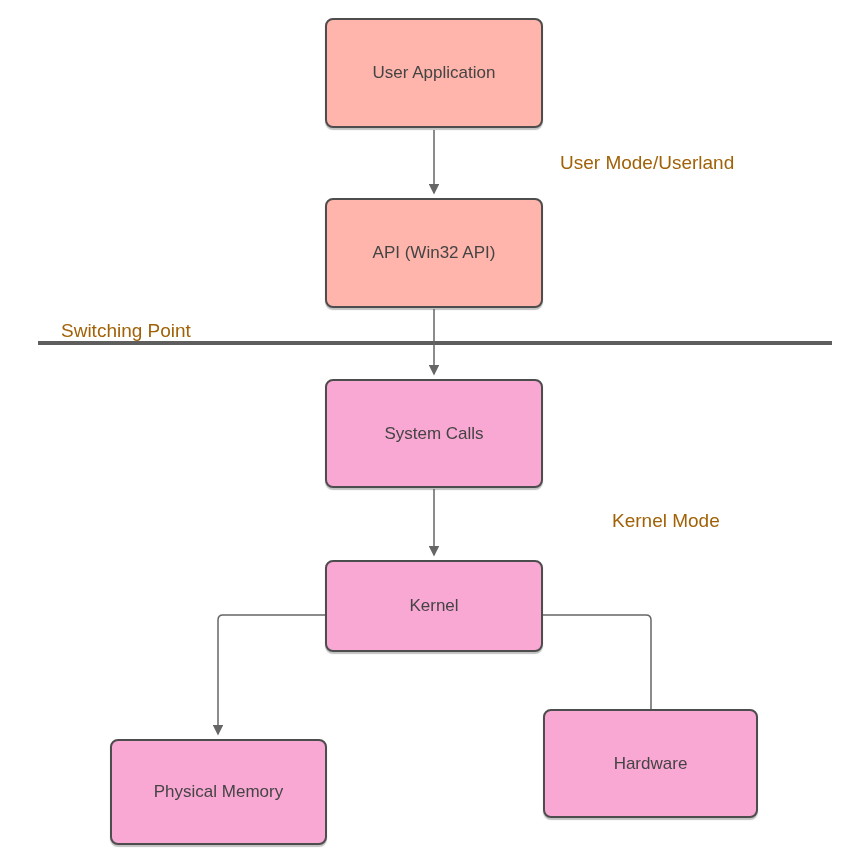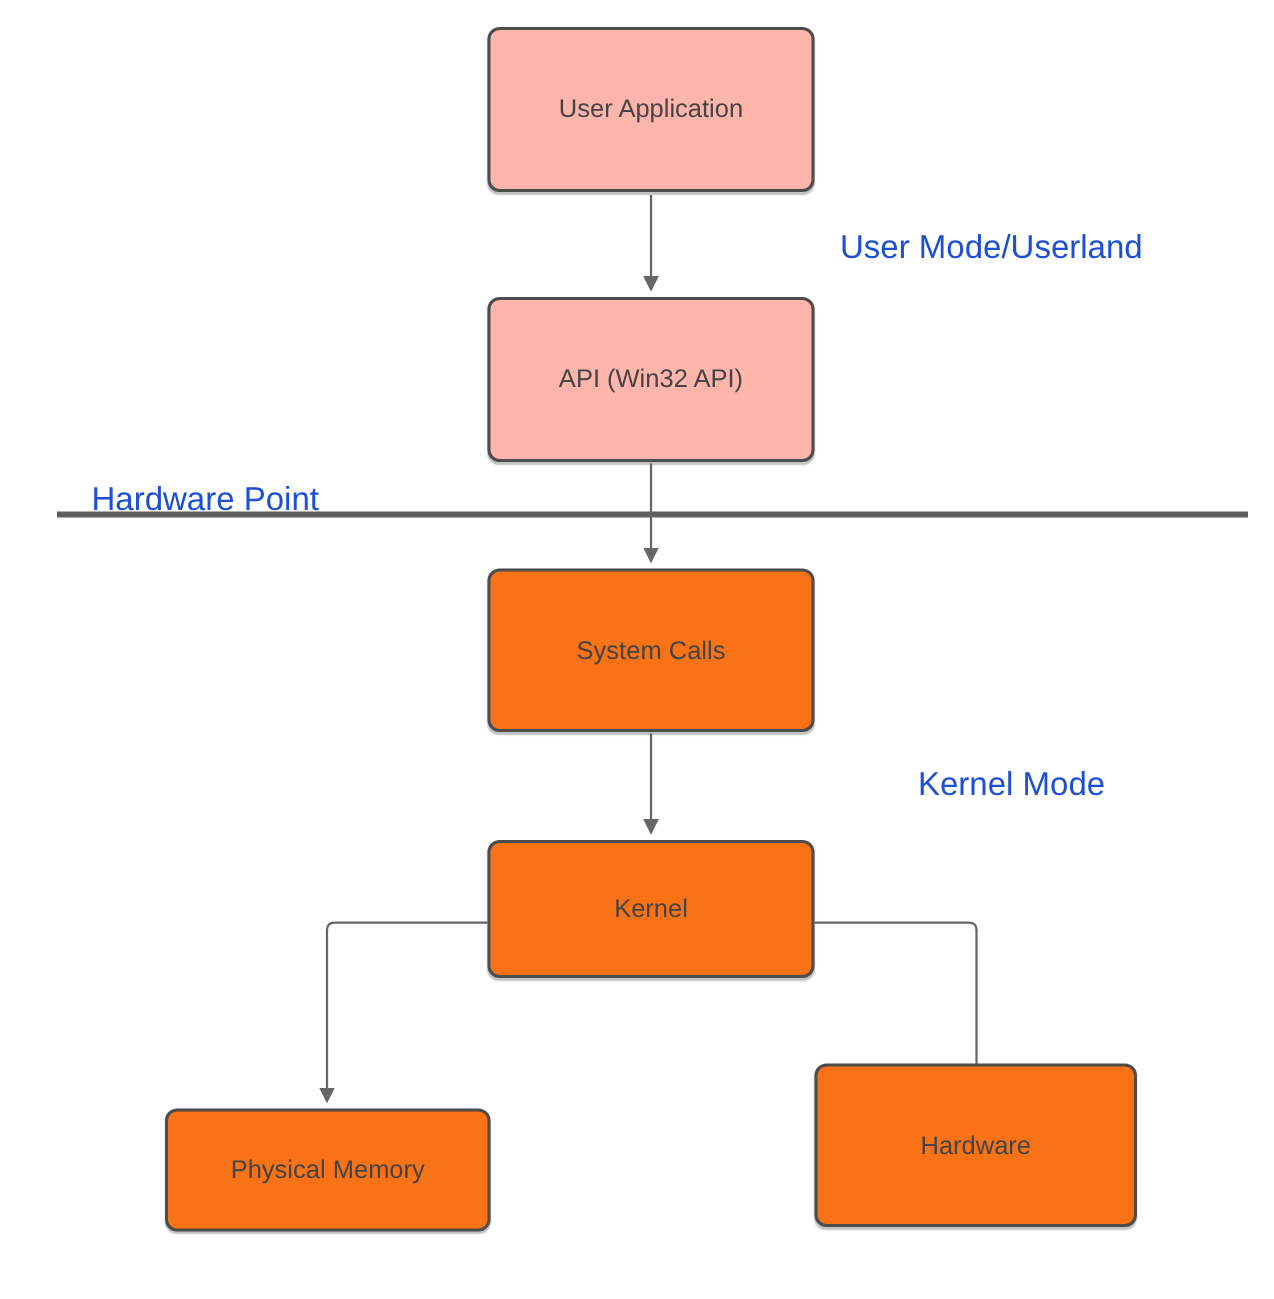--- a/index.html
+++ b/index.html
@@ -33,33 +33,33 @@
     border-radius: 8px;
     display: flex;
     align-items: center;
     justify-content: center;
     font-size: 17px;
     color: #444444;
     text-align: center;
     box-shadow: 0 1.5px 1px rgba(77,77,77,0.35);
   }
   .node-red  { background: #FFB5AB; }
-  .node-blue { background: #f97316; text-align: center; }
+  .node-blue { background: #f9a8d4; text-align: center; }
 
   #node-user-application { left: 325px; top: 18px;  }
   #node-api              { left: 325px; top: 198px; text-align: right; }
   #node-system-calls     { left: 325px; top: 379px; height: 109px; }
   #node-kernel           { left: 325px; top: 560px; height: 92px; }
-  #node-physical-memory  { left: 110px; top: 739px; width: 217px; height: 82px; }
+  #node-physical-memory  { left: 110px; top: 739px; width: 217px; height: 106px; }
   #node-hardware         { left: 543px; top: 709px; width: 215px; height: 109px; }
 
   .free-label {
     position: absolute;
-    font-size: 22px;
-    color: #1d4ed8;
+    font-size: 19px;
+    color: #a16207;
     white-space: nowrap;
   }
   #label-user-mode       { left: 560px; top: 152px; }
   #label-kernel-mode     { left: 612px; top: 510px; }
   #label-switching-point { left: 61px;  top: 320px; }
 </style>
 </head>
 <body>
 
 <div id="canvas">
@@ -105,15 +105,15 @@
   </div>
 
   <div class="node node-blue" id="node-hardware">
     <span>Hardware</span>
   </div>
 
   <div class="free-label" id="label-user-mode">User Mode/Userland</div>
 
   <div class="free-label" id="label-kernel-mode">Kernel Mode</div>
 
-  <div class="free-label" id="label-switching-point">Hardware Point</div>
+  <div class="free-label" id="label-switching-point">Switching Point</div>
 
 </div>
 
 </body></html>

